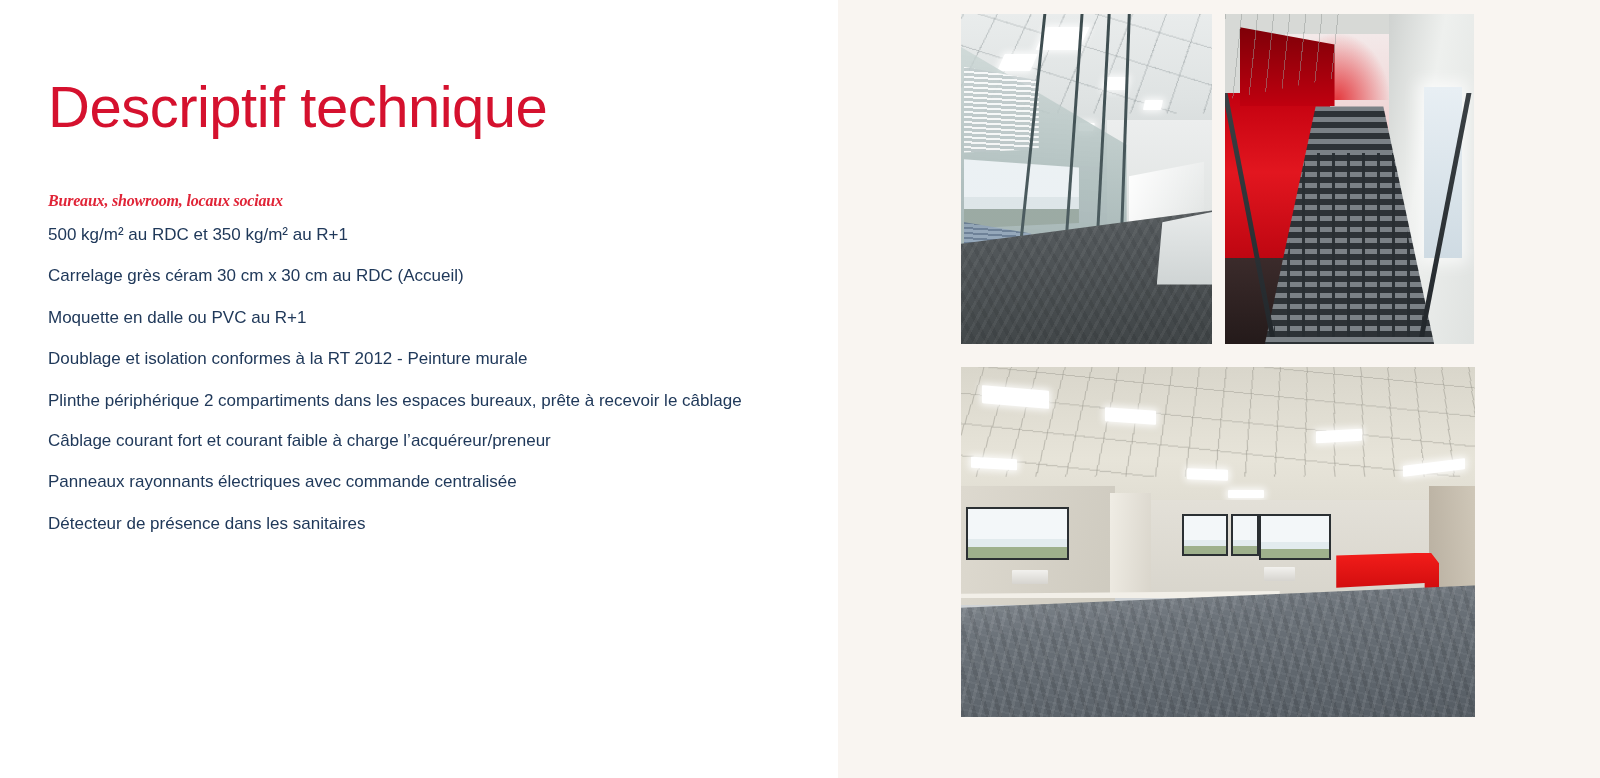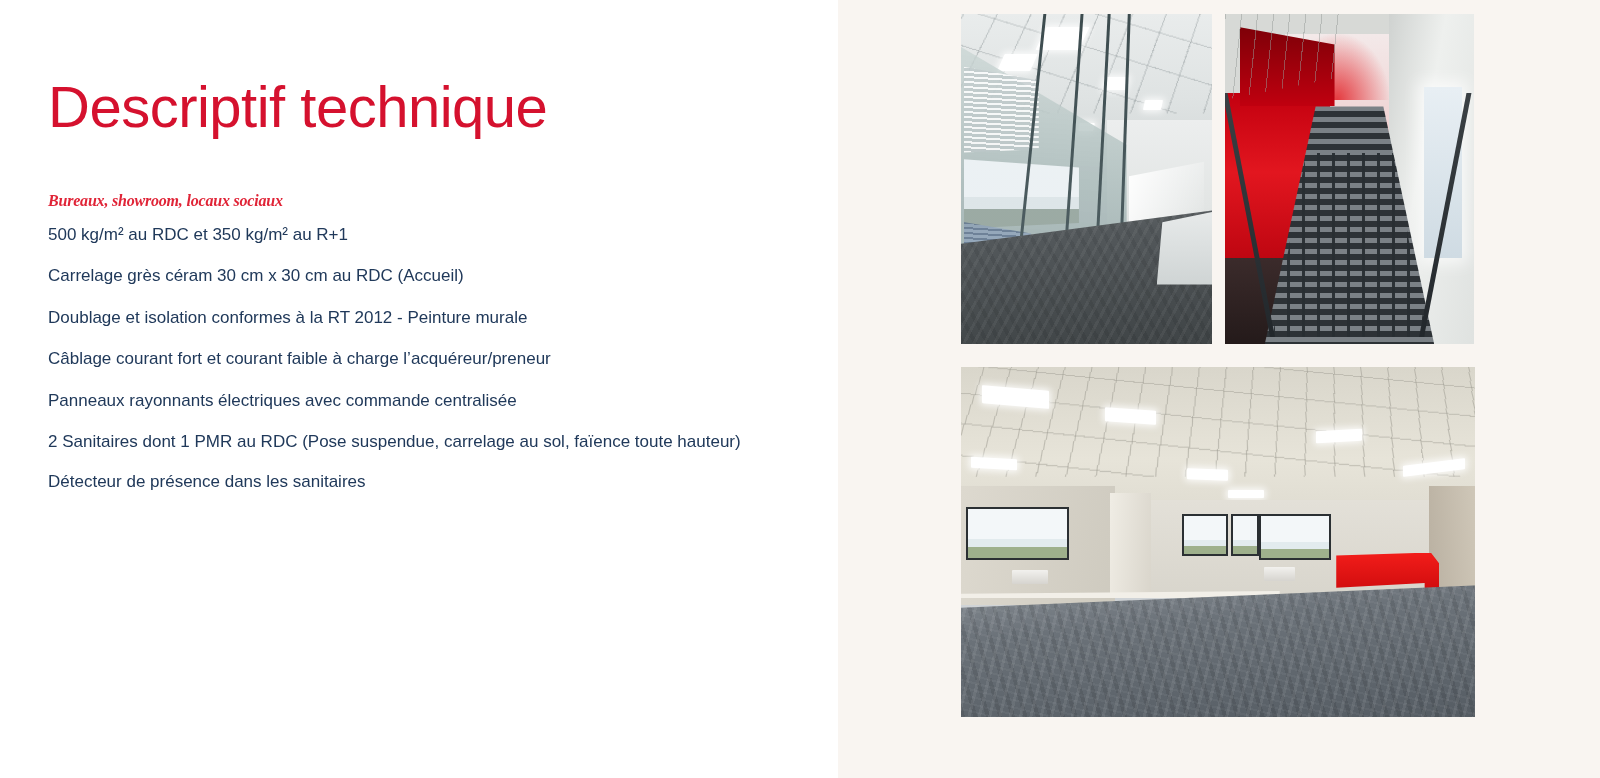--- a/index.html
+++ b/index.html
@@ -280,24 +280,25 @@
 
   <div class="left-panel">
 
     <h1 class="page-title">Descriptif technique</h1>
 
     <div class="spec-block">
       <div class="spec-subtitle">Bureaux, showroom, locaux sociaux</div>
 
       <p class="spec-line">500 kg/m² au RDC et 350 kg/m² au R+1</p>
       <p class="spec-line">Carrelage grès céram 30 cm x 30 cm au RDC (Accueil)</p>
+      <p class="spec-line">Moquette en dalle ou PVC au R+1</p>
       <p class="spec-line">Doublage et isolation conformes à la RT 2012 - Peinture murale</p>
+      <p class="spec-line justify">Plinthe périphérique 2 compartiments dans les espaces bureaux, prête à recevoir le câblage</p>
       <p class="spec-line">Câblage courant fort et courant faible à charge l’acquéreur/preneur</p>
       <p class="spec-line">Panneaux rayonnants électriques avec commande centralisée</p>
-      <p class="spec-line justify">2 Sanitaires dont 1 PMR au RDC (Pose suspendue, carrelage au sol, faïence toute hauteur)</p>
       <p class="spec-line">Détecteur de présence dans les sanitaires</p>
     </div>
   </div>
 
   <div class="right-panel">
 
     <div class="photo photo-corridor">
       <div class="scene">
         <div class="c-ceiling">
           <div class="c-ceil-grid"></div>

